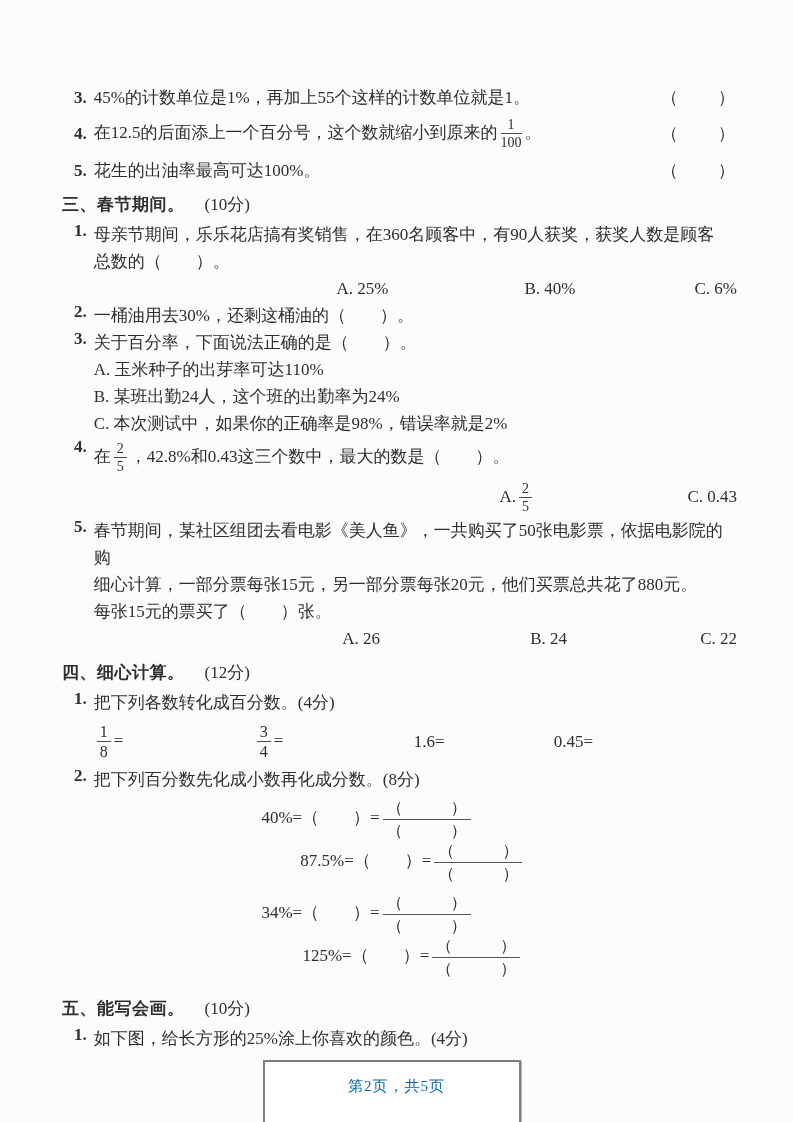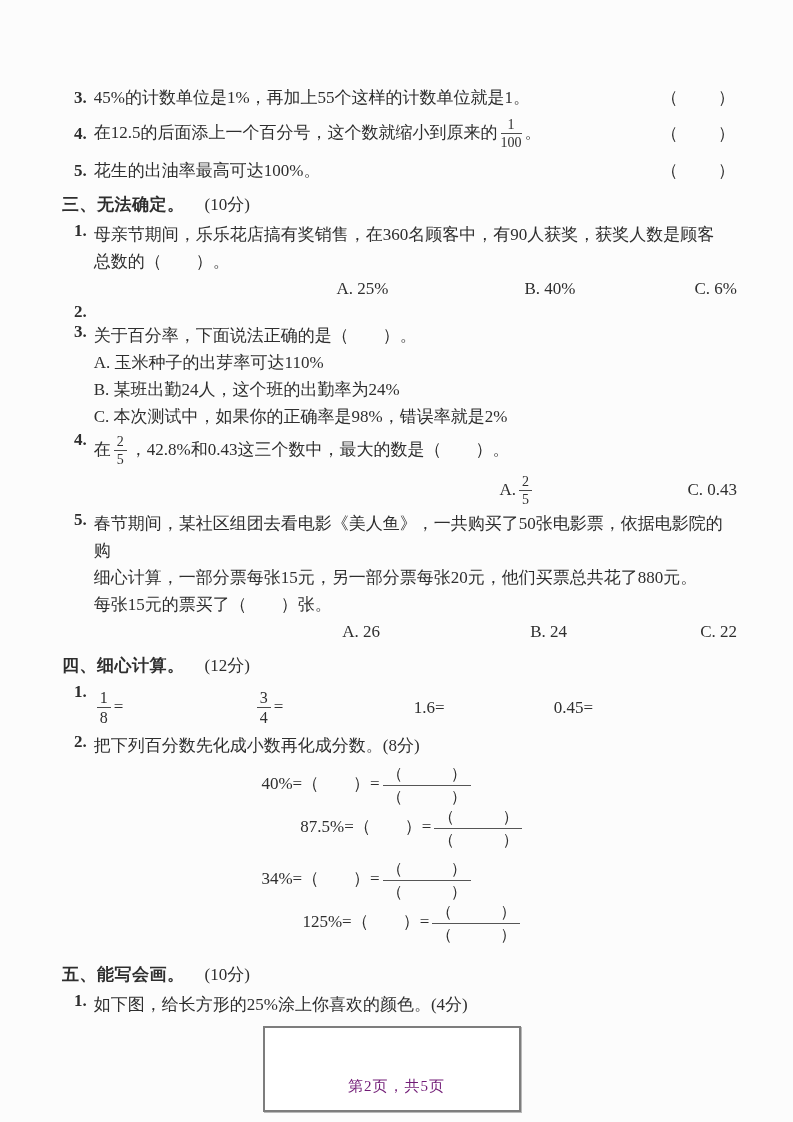--- a/index.html
+++ b/index.html
@@ -59,21 +59,21 @@
   .blank-rect {
     width:258px; height:86px;
     border:2px solid #7d7d7d;
     background:#ffffff;
     margin:8px 0 0 201px;
     box-shadow:1px 1px 0 #b9b9b9;
   }
   
   .footer {
     position:absolute; left:0; right:0; bottom:26px;
-    text-align:center; font-size:15px; color:#701a75; letter-spacing:1px;
+    text-align:center; font-size:15px; color:#0369a1; letter-spacing:1px;
   }
   .mt4{margin-top:4px;} .mt2{margin-top:2px;}
 </style>
 </head>
 <body>
 
 <div class="page">
 
   <div class="row jrow">
     <span class="qno">3.</span>
@@ -87,39 +87,40 @@
     <span class="jblank">（　　）</span>
   </div>
 
   <div class="row jrow mt4">
     <span class="qno">5.</span>
     <span class="jtext">花生的出油率最高可达100%。</span>
     <span class="jblank">（　　）</span>
   </div>
 
   <div class="row heading">
-    <span class="htitle">三、无法确定。</span><span class="hscore">(10分)</span>
+    <span class="htitle">三、春节期间。</span><span class="hscore">(10分)</span>
   </div>
 
   <div class="q mt2">
     <span class="qno">1.</span>
     <div class="qbody">
       <div class="row">母亲节期间，乐乐花店搞有奖销售，在360名顾客中，有90人获奖，获奖人数是顾客</div>
       <div class="row">总数的（　　）。</div>
       <div class="row opts">
         <span class="oa">A. 25%</span>
         <span class="ob">B. 40%</span>
         <span class="oc">C. 6%</span>
       </div>
     </div>
   </div>
 
   <div class="q">
     <span class="qno">2.</span>
     <div class="qbody">
+      <div class="row">一桶油用去30%，还剩这桶油的（　　）。</div>
     </div>
   </div>
 
   <div class="q">
     <span class="qno">3.</span>
     <div class="qbody">
       <div class="row">关于百分率，下面说法正确的是（　　）。</div>
       <div class="row optline">A. 玉米种子的出芽率可达110%</div>
       <div class="row optline">B. 某班出勤24人，这个班的出勤率为24%</div>
       <div class="row optline">C. 本次测试中，如果你的正确率是98%，错误率就是2%</div>
@@ -151,20 +152,21 @@
     </div>
   </div>
 
   <div class="row heading">
     <span class="htitle">四、细心计算。</span><span class="hscore">(12分)</span>
   </div>
 
   <div class="q mt2">
     <span class="qno">1.</span>
     <div class="qbody">
+      <div class="row">把下列各数转化成百分数。(4分)</div>
       <div class="calcline">
         <span class="ci"><span class="frac big"><span class="fnum">1</span><span class="fden">8</span></span><span>=</span></span>
         <span class="ci"><span class="frac big"><span class="fnum">3</span><span class="fden">4</span></span><span>=</span></span>
         <span class="ci">1.6=</span>
         <span class="ci">0.45=</span>
       </div>
     </div>
   </div>
 
   <div class="q">

